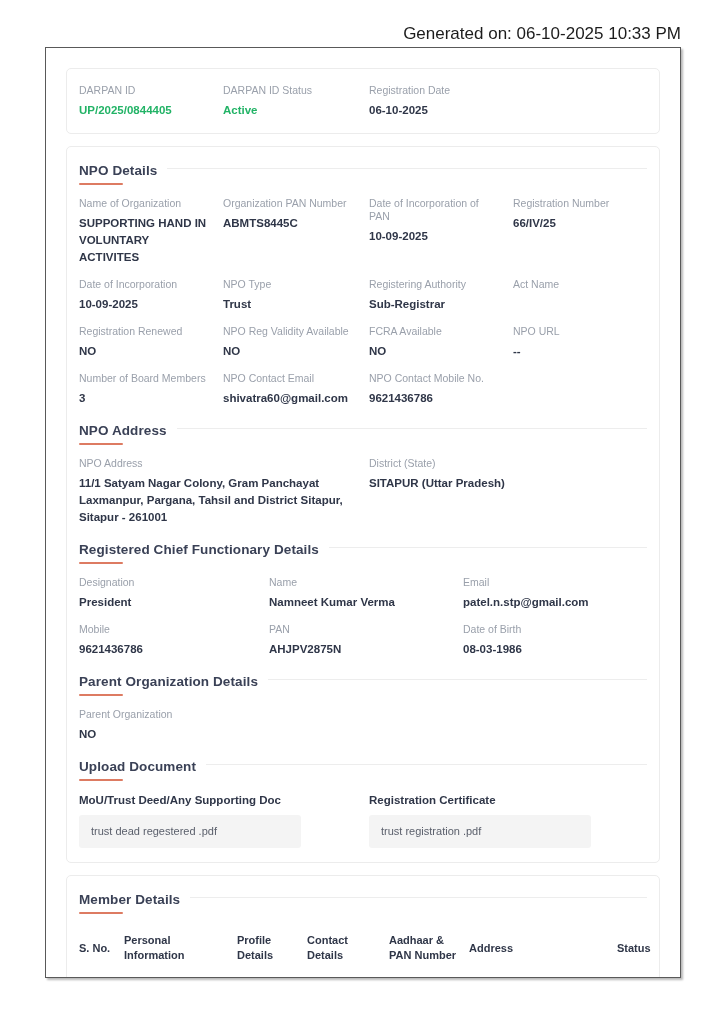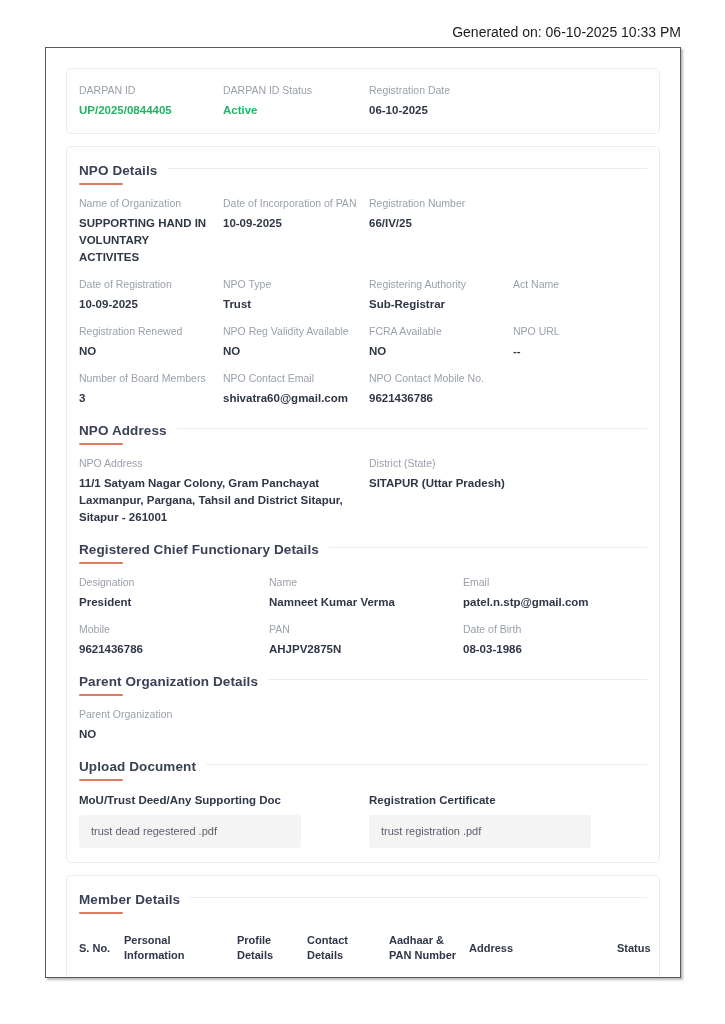--- a/index.html
+++ b/index.html
@@ -6,21 +6,21 @@
   html, body { width: 725px; height: 1024px; }
   body {
     background: #ffffff;
     font-family: "Liberation Sans", "DejaVu Sans", sans-serif;
     position: relative;
     overflow: hidden;
     color: #2f3648;
   }
   .generated {
     position: absolute; top: 24px; right: 44px;
-    font-size: 14px; color: #1c1c1c;
+    font-size: 17px; color: #1c1c1c;
   }
   .page {
     position: absolute; top: 47px; left: 45px;
     width: 636px; height: 931px;
     background: #fff;
     border: 1px solid #595959;
     box-shadow: 2px 2px 2px rgba(0,0,0,0.28);
     overflow: hidden;
   }
   .card {
@@ -100,32 +100,36 @@
       <h2>NPO Details</h2>
       <div class="line"></div>
     </div>
 
     <div class="g4">
       <div class="field">
         <div class="label">Name of Organization</div>
         <div class="value">SUPPORTING HAND IN VOLUNTARY ACTIVITES</div>
       </div>
       <div class="field">
+        <div class="label">Organization PAN Number</div>
+        <div class="value">ABMTS8445C</div>
+      </div>
+      <div class="field">
         <div class="label">Date of Incorporation of PAN</div>
         <div class="value">10-09-2025</div>
       </div>
       <div class="field">
         <div class="label">Registration Number</div>
         <div class="value">66/IV/25</div>
       </div>
     </div>
 
     <div class="g4">
       <div class="field">
-        <div class="label">Date of Registration</div>
+        <div class="label">Date of Incorporation</div>
         <div class="value">10-09-2025</div>
       </div>
       <div class="field">
         <div class="label">NPO Type</div>
         <div class="value">Trust</div>
       </div>
       <div class="field">
         <div class="label">Registering Authority</div>
         <div class="value">Sub-Registrar</div>
       </div>

